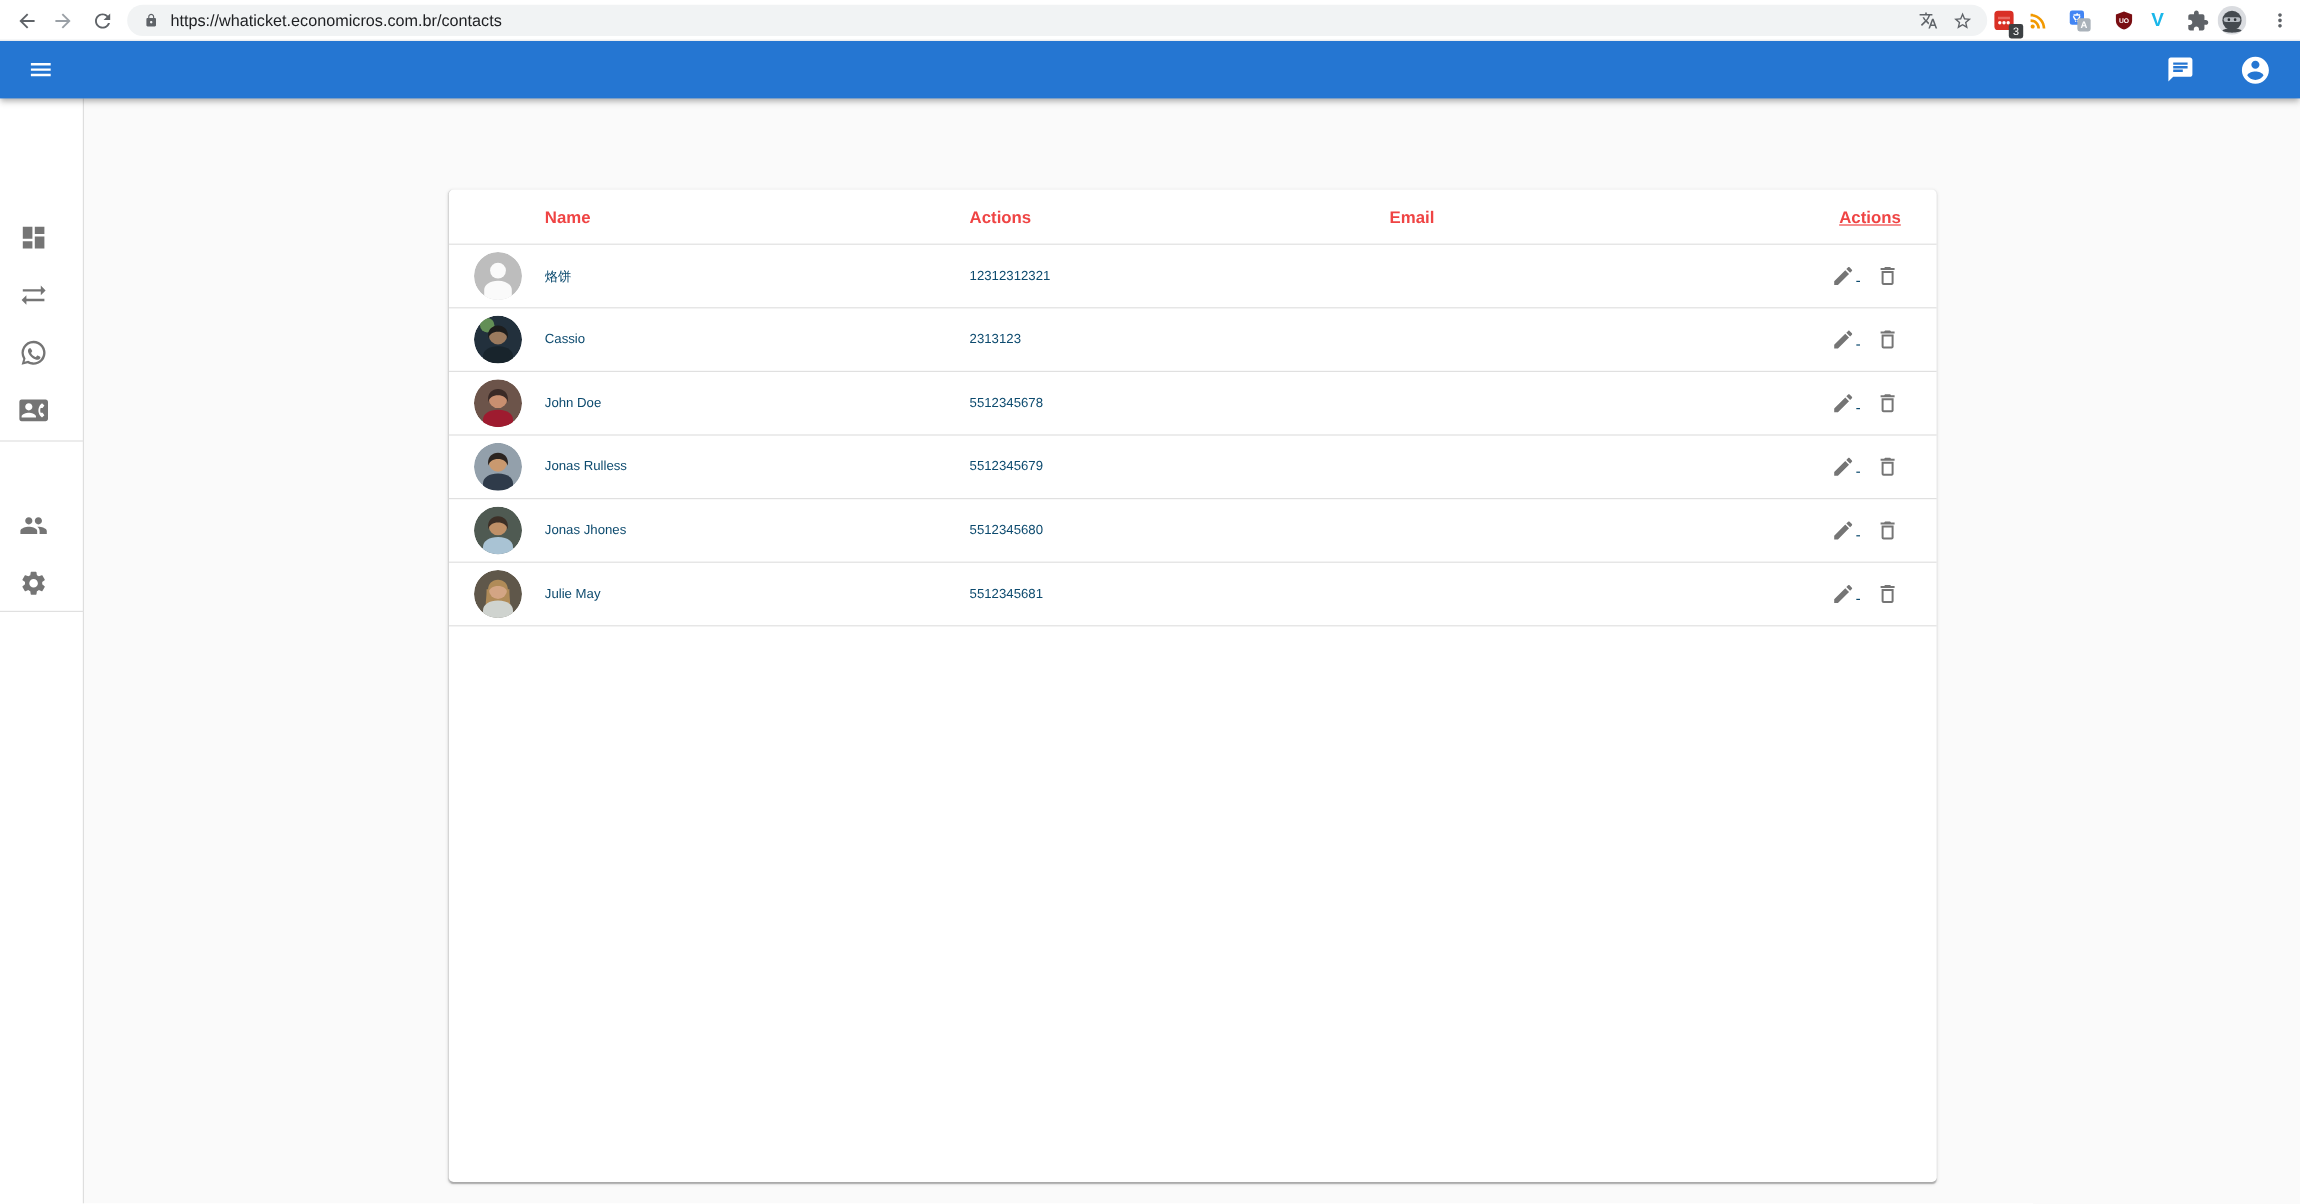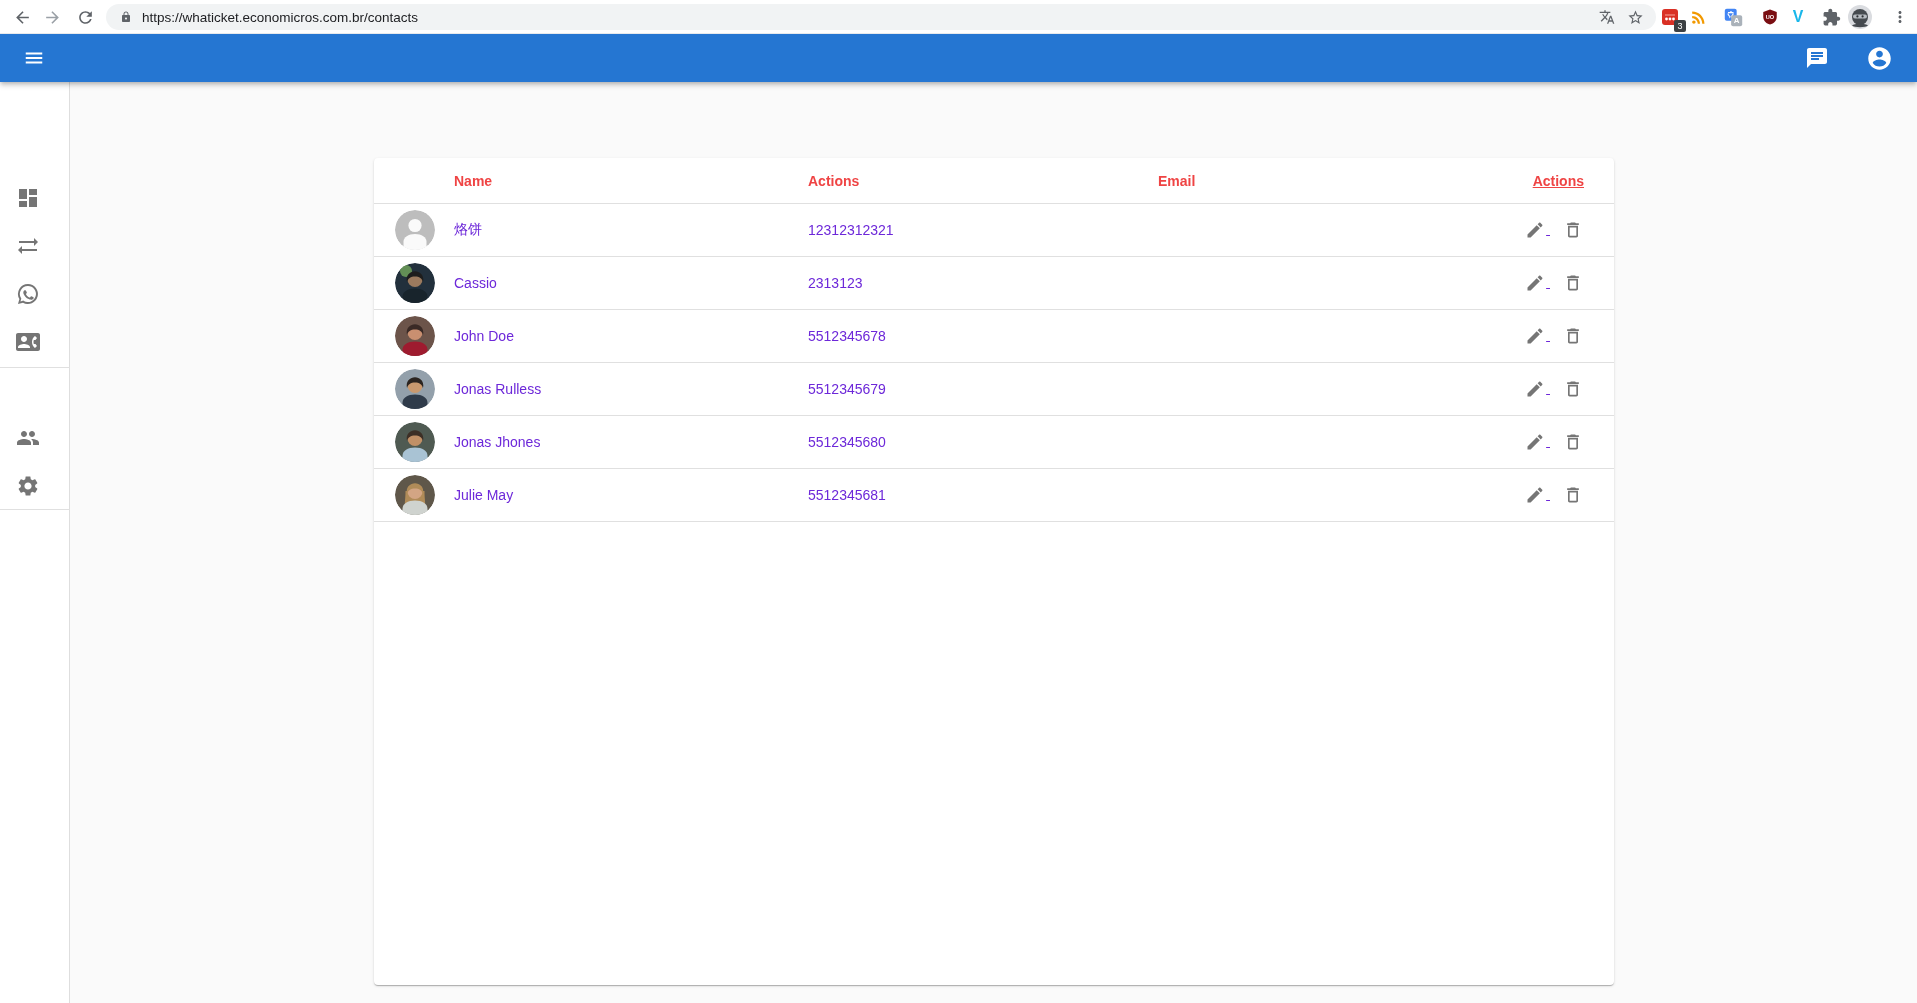--- a/index.html
+++ b/index.html
@@ -42,21 +42,21 @@
   .search-input::placeholder { color:#9e9e9e; opacity:1; }
 
   .btn-contained { position:absolute; top:109px; height:34px; background:var(--primary,#2576d2); color:#fff; border-radius:4px; font-size:13.5px; font-weight:700; letter-spacing:.5px; text-align:center; box-shadow:0 3px 1px -2px rgba(0,0,0,.2), 0 2px 2px 0 rgba(0,0,0,.14); }
   .btn-import { left:1223px; width:166px; }
   .btn-add { left:1405px; width:127px; }
 
   
   .card { position:absolute; left:304px; top:76px; width:1240px; height:827px; background:#fff; border-radius:4px; box-shadow:0 1px 3px rgba(0,0,0,.12), 0 1px 1px rgba(0,0,0,.14), 0 2px 1px -1px rgba(0,0,0,.12); overflow:hidden; }
   .trow, .thead-row { display:grid; grid-template-columns:80px 354px 350px 316px 140px; align-items:center; border-bottom:1px solid #e0e0e0; }
   .thead-row { height:46px; font-size:14px; font-weight:700; color:#ef4444; }
-  .trow { height:53px; font-size:14px; color:#6d28d9; }
+  .trow { height:53px; font-size:11px; color:#0c4a6e; }
   .cell-actions { text-align:right; padding-right:30px;text-decoration:underline; }
   .avatar { display:block; width:40px; height:40px; margin-left:21px; border-radius:50%; overflow:hidden; }
   .avatar svg { width:40px; height:40px; }
   .action-btn { width:22px; height:22px; color:#757575; display:inline-flex; align-items:center; justify-content:center; vertical-align:middle; }
   .action-btn svg { width:20px; height:20px; }
   .action-btn + .action-btn { margin-left:12px; }
 </style>
 </head>
 <body>
 

